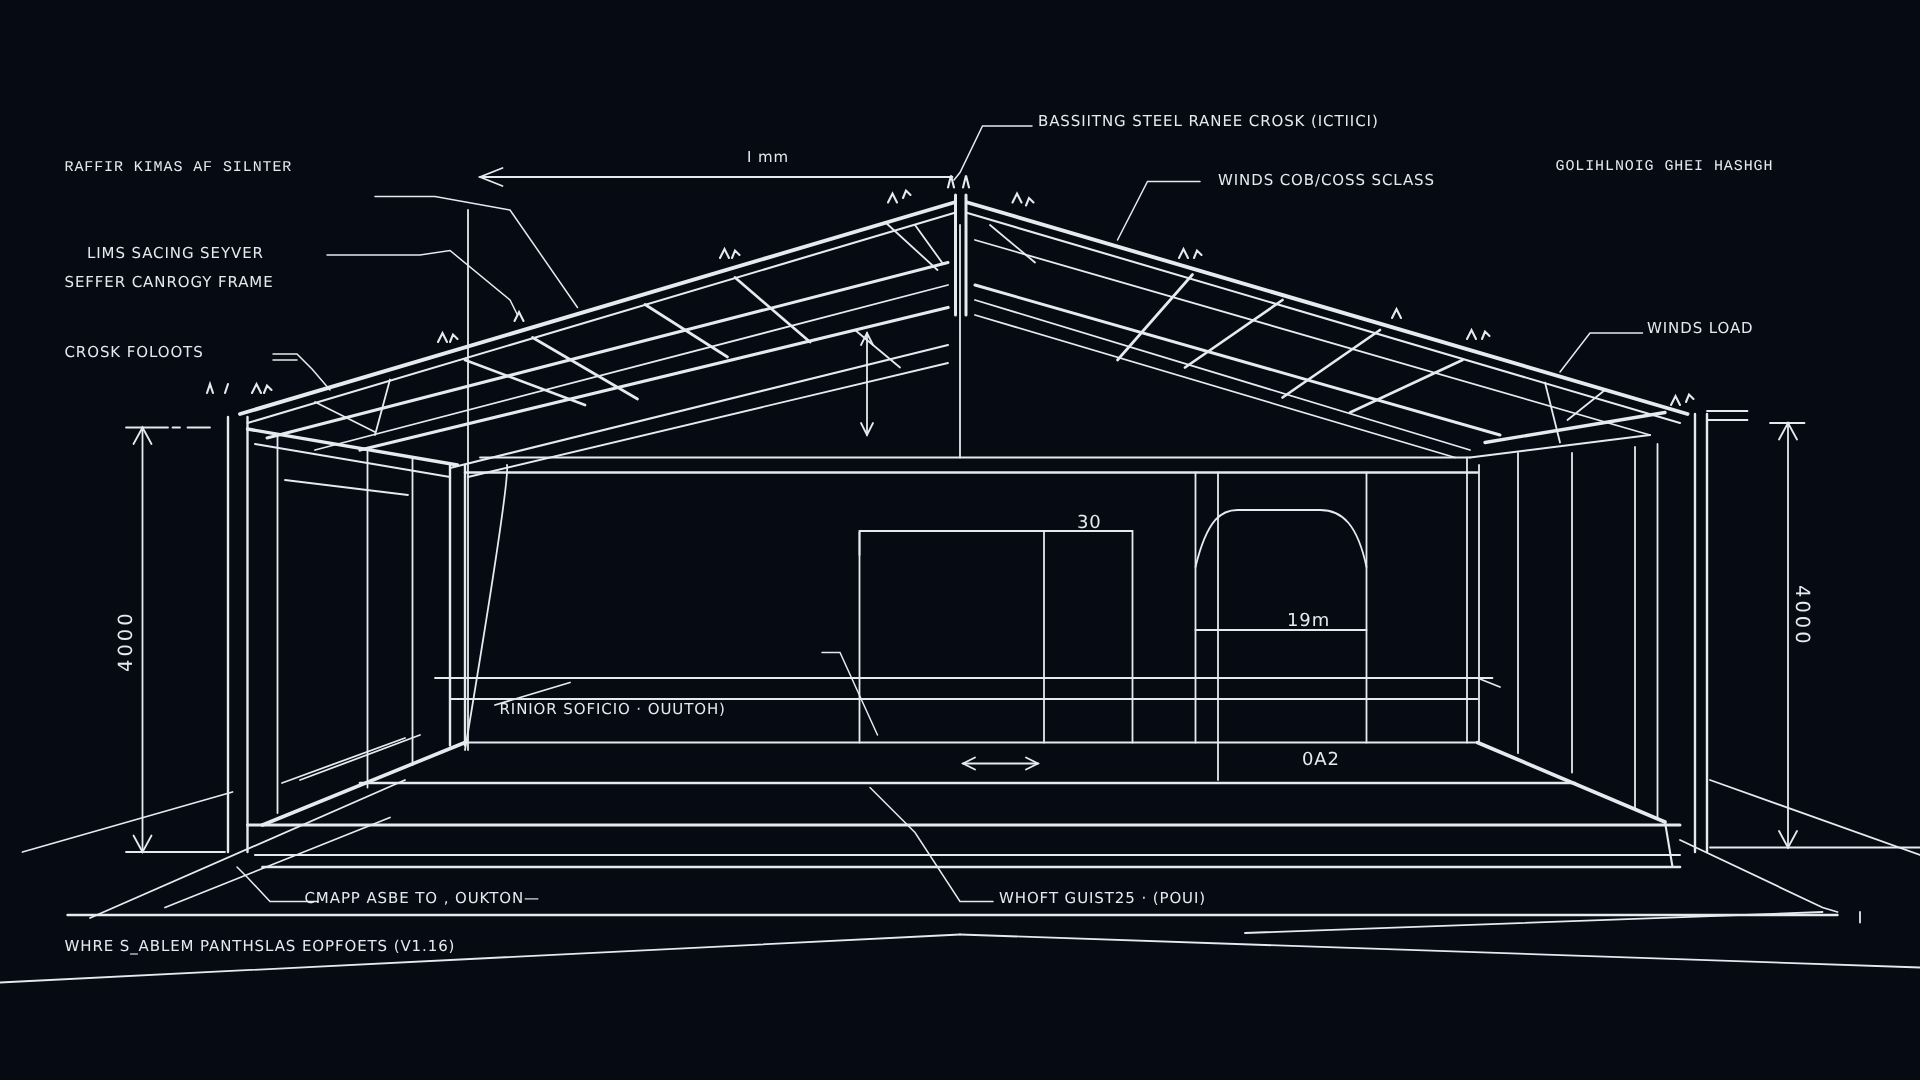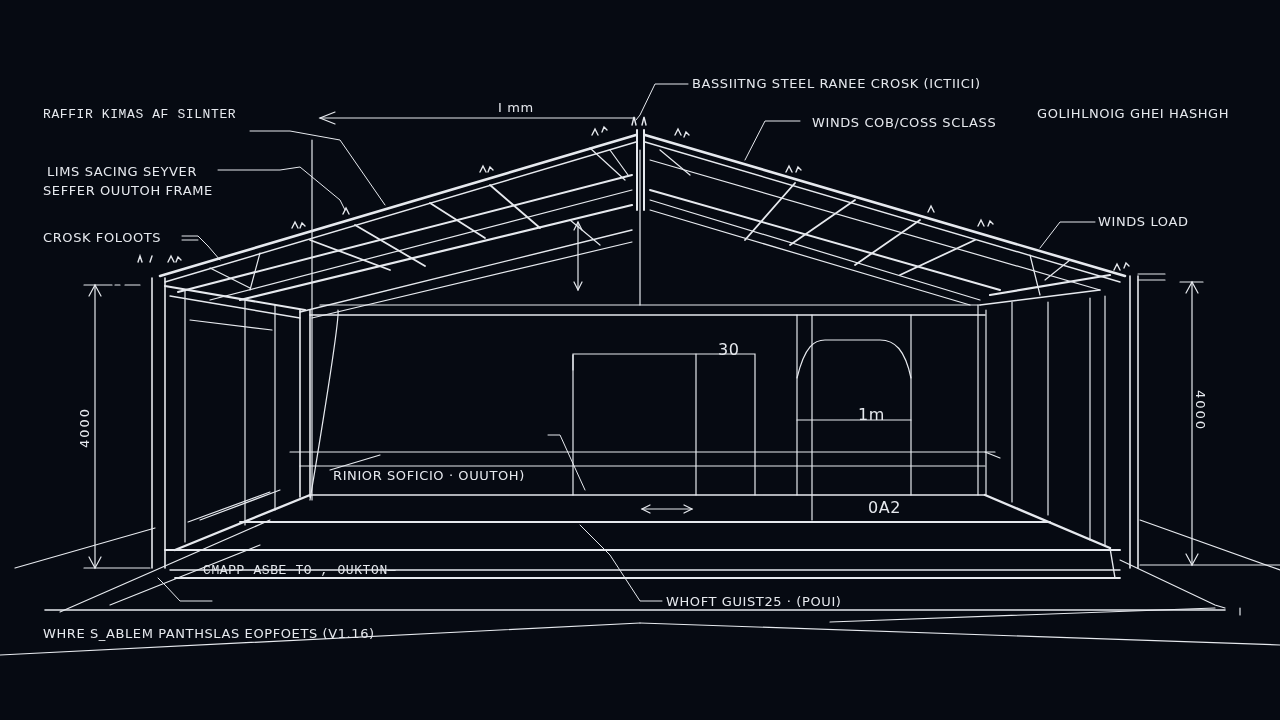--- a/index.html
+++ b/index.html
@@ -7,26 +7,26 @@
       width: 1280px; height: 720px; overflow: hidden;
       background: #060a12;
       font-family: "DejaVu Sans", sans-serif;
       position: relative;
     }
     #canvas { position: absolute; left: 0; top: 0; width: 1280px; height: 720px; }
     .lbl {
       position: absolute;
       color: #e6e9ee;
       font-family: "DejaVu Sans", sans-serif;
-      font-size: 13px;
+      font-size: 10px;
       letter-spacing: 0.6px;
       white-space: nowrap;
       line-height: 1;
     }
-    .lbl.sm { font-size: 16px; }
+    .lbl.sm { font-size: 12px; }
     .vert {
       position: absolute;
       color: #e6e9ee;
       font-size: 13px;
       letter-spacing: 2px;
       white-space: nowrap;
       transform-origin: left top;
       line-height: 1;
     }
     svg line, svg polyline, svg path, svg polygon { vector-effect: non-scaling-stroke; }
@@ -215,30 +215,30 @@
 
     <g>
       <line x1="642" y1="509" x2="692" y2="509"></line>
       <polyline points="650,505 642,509 650,513"></polyline>
       <polyline points="684,505 692,509 684,513"></polyline>
     </g>
   </g>
 </svg>
 
 <div class="lbl" style="left:43px;top:108px;font-family:Liberation Mono, monospace;">RAFFIR KIMAS AF SILNTER</div>
-<div class="lbl" style="left:47px;top:165px;">LIMS SACING SEYVER</div>
-<div class="lbl" style="left:43px;top:184px;">SEFFER OUUTOH FRAME</div>
+<div class="lbl" style="left:58px;top:165px;">LIMS SACING SEYVER</div>
+<div class="lbl" style="left:43px;top:184px;">SEFFER CANROGY FRAME</div>
 <div class="lbl" style="left:43px;top:231px;">CROSK FOLOOTS</div>
 <div class="lbl" style="left:498px;top:101px;">I mm</div>
 <div class="lbl" style="left:692px;top:77px;">BASSIITNG STEEL RANEE CROSK (ICTIICI)</div>
 <div class="lbl" style="left:812px;top:116px;">WINDS COB/COSS SCLASS</div>
-<div class="lbl" style="left:1037px;top:107px;">GOLIHLNOIG GHEI HASHGH</div>
+<div class="lbl" style="left:1037px;top:107px;font-family:Liberation Mono, monospace;">GOLIHLNOIG GHEI HASHGH</div>
 <div class="lbl" style="left:1098px;top:215px;">WINDS LOAD</div>
 <div class="lbl" style="left:333px;top:431px;margin-top:38px;">RINIOR SOFICIO · OUUTOH)</div>
 <div class="lbl sm" style="left:718px;top:342px;">30</div>
-<div class="lbl sm" style="left:858px;top:407px;">1m</div>
+<div class="lbl sm" style="left:858px;top:407px;">19m</div>
 <div class="lbl sm" style="left:868px;top:500px;">0A2</div>
-<div class="lbl" style="left:203px;top:564px;font-family:Liberation Mono, monospace;">CMAPP ASBE TO , OUKTON—</div>
+<div class="lbl" style="left:203px;top:595px;">CMAPP ASBE TO , OUKTON—</div>
 <div class="lbl" style="left:666px;top:595px;">WHOFT GUIST25 · (POUI)</div>
 <div class="lbl" style="left:43px;top:627px;text-align:right;">WHRE S_ABLEM PANTHSLAS EOPFOETS (V1.16)</div>
 
 <div class="vert" style="left:78px;top:448px;transform:rotate(-90deg);">4000</div>
 <div class="vert" style="left:1207px;top:390px;transform:rotate(90deg);">4000</div>
 
 </body></html>

